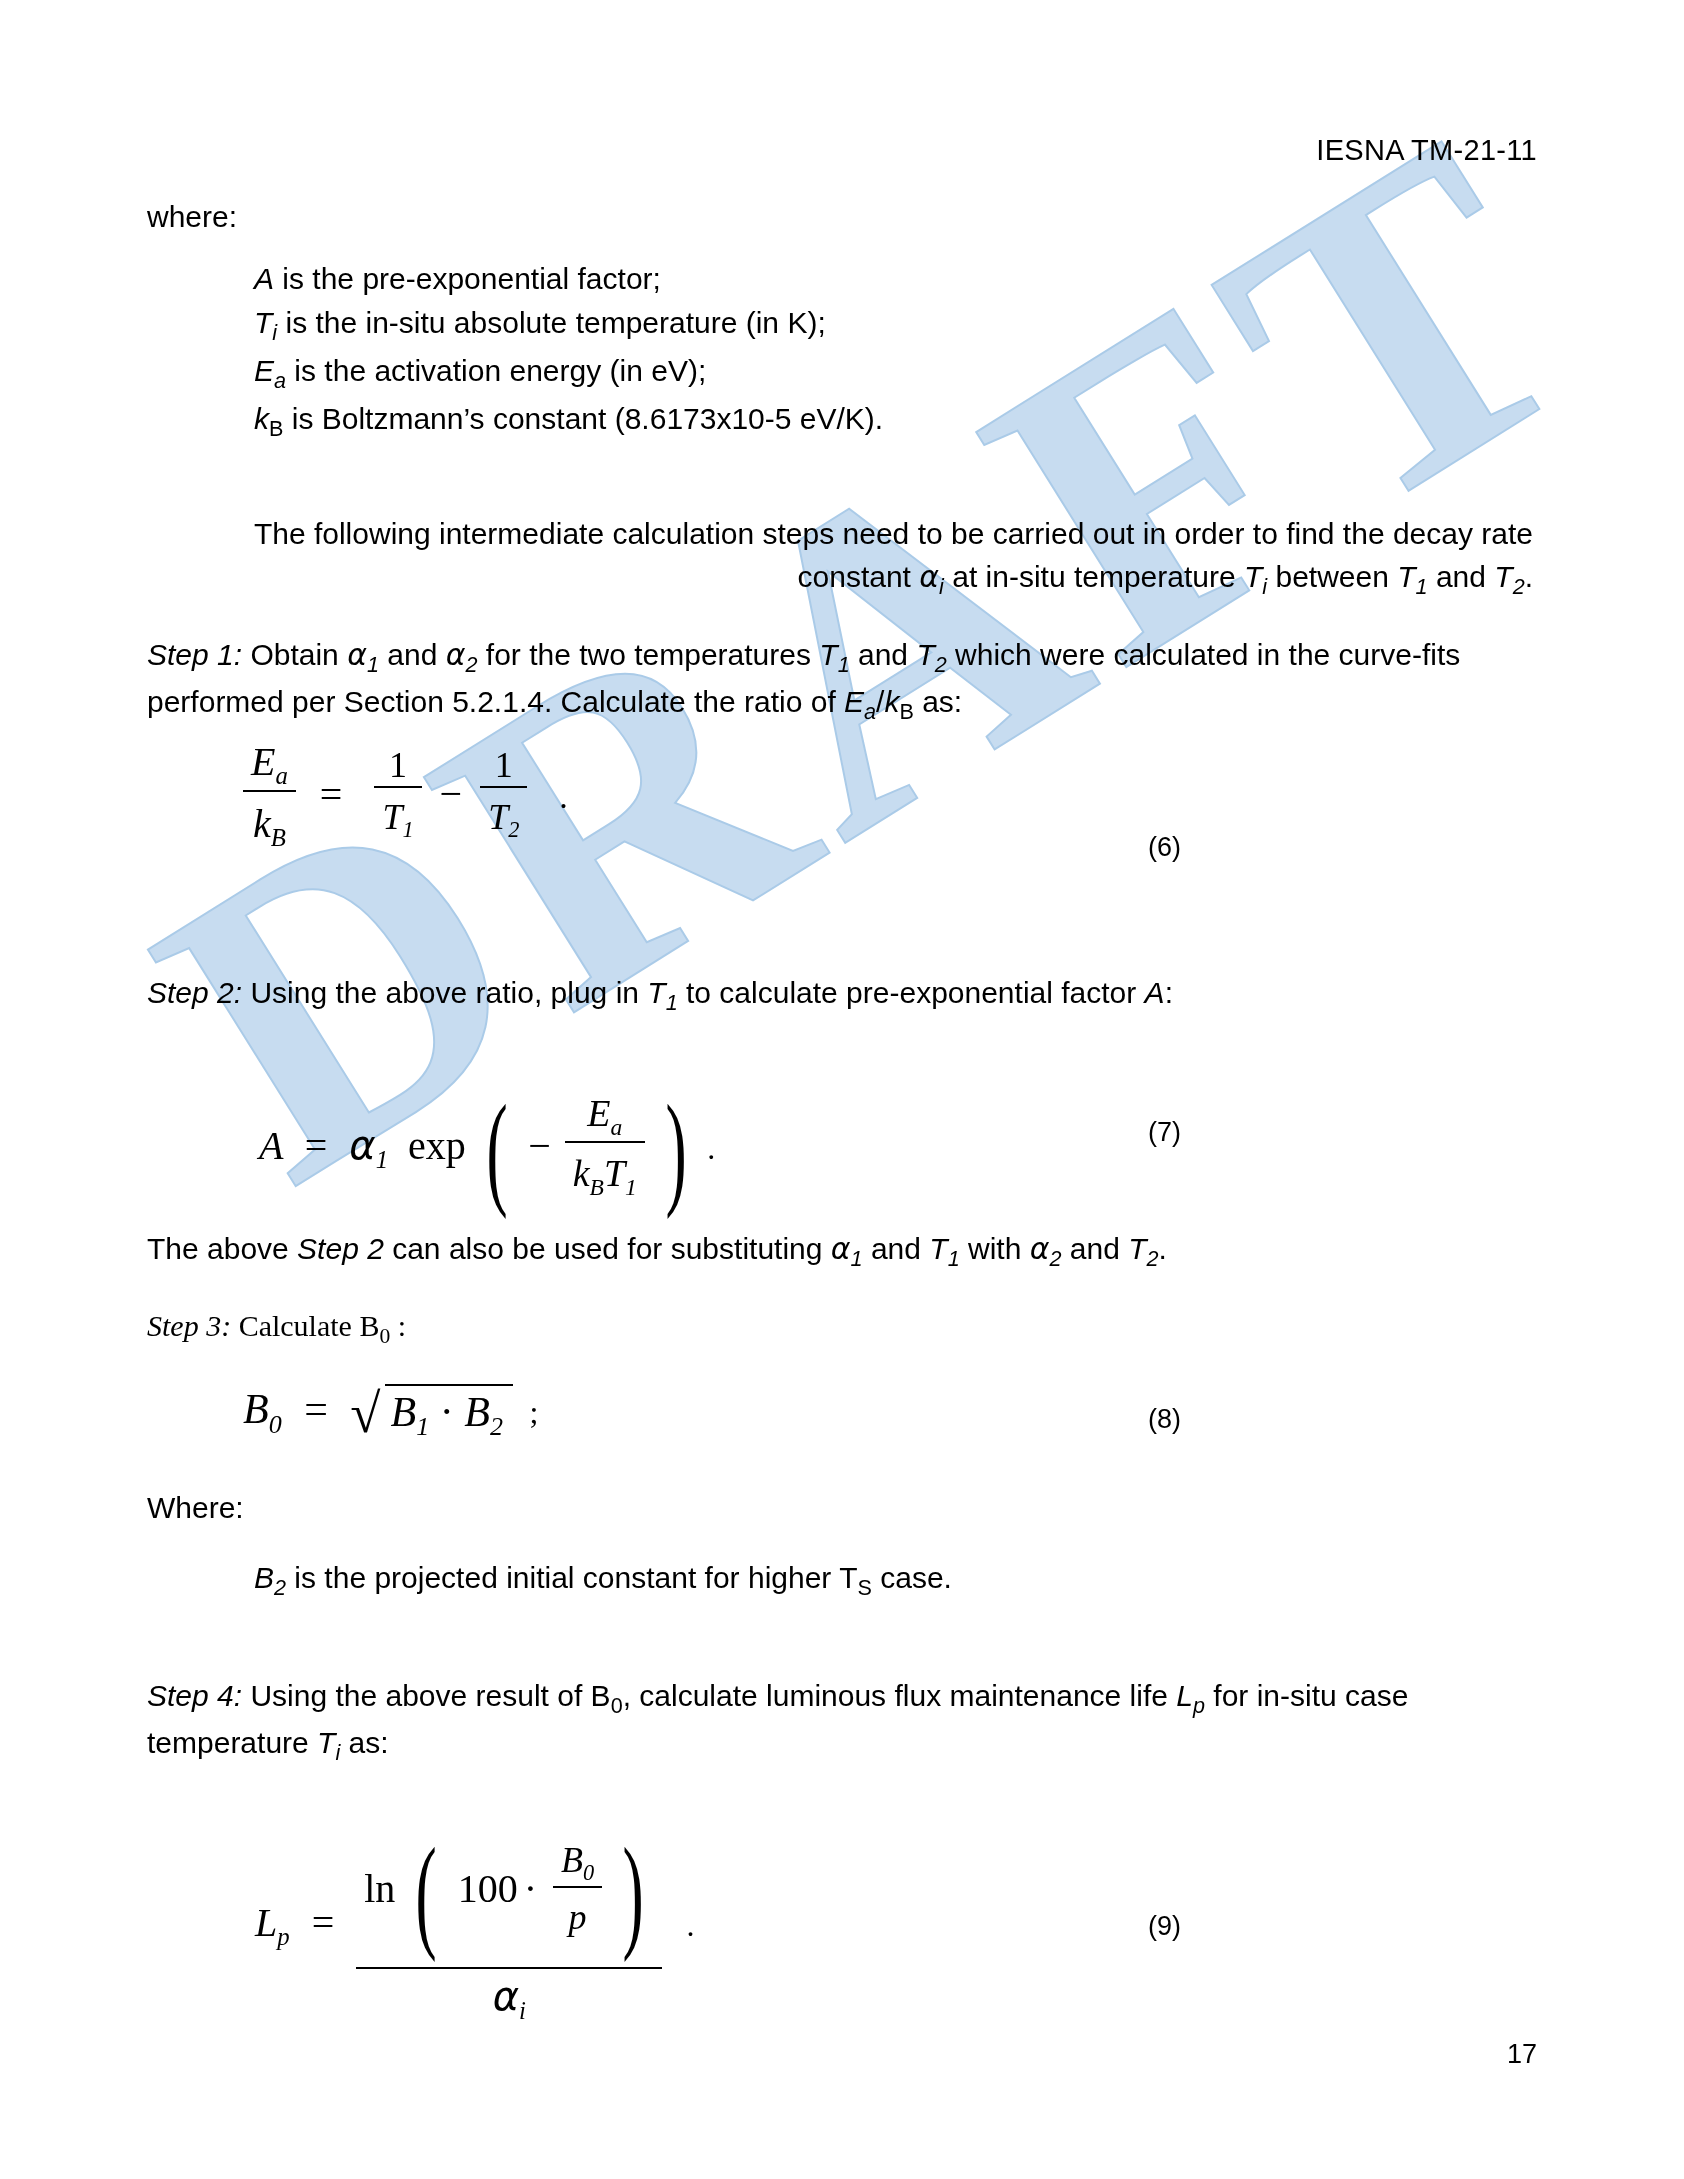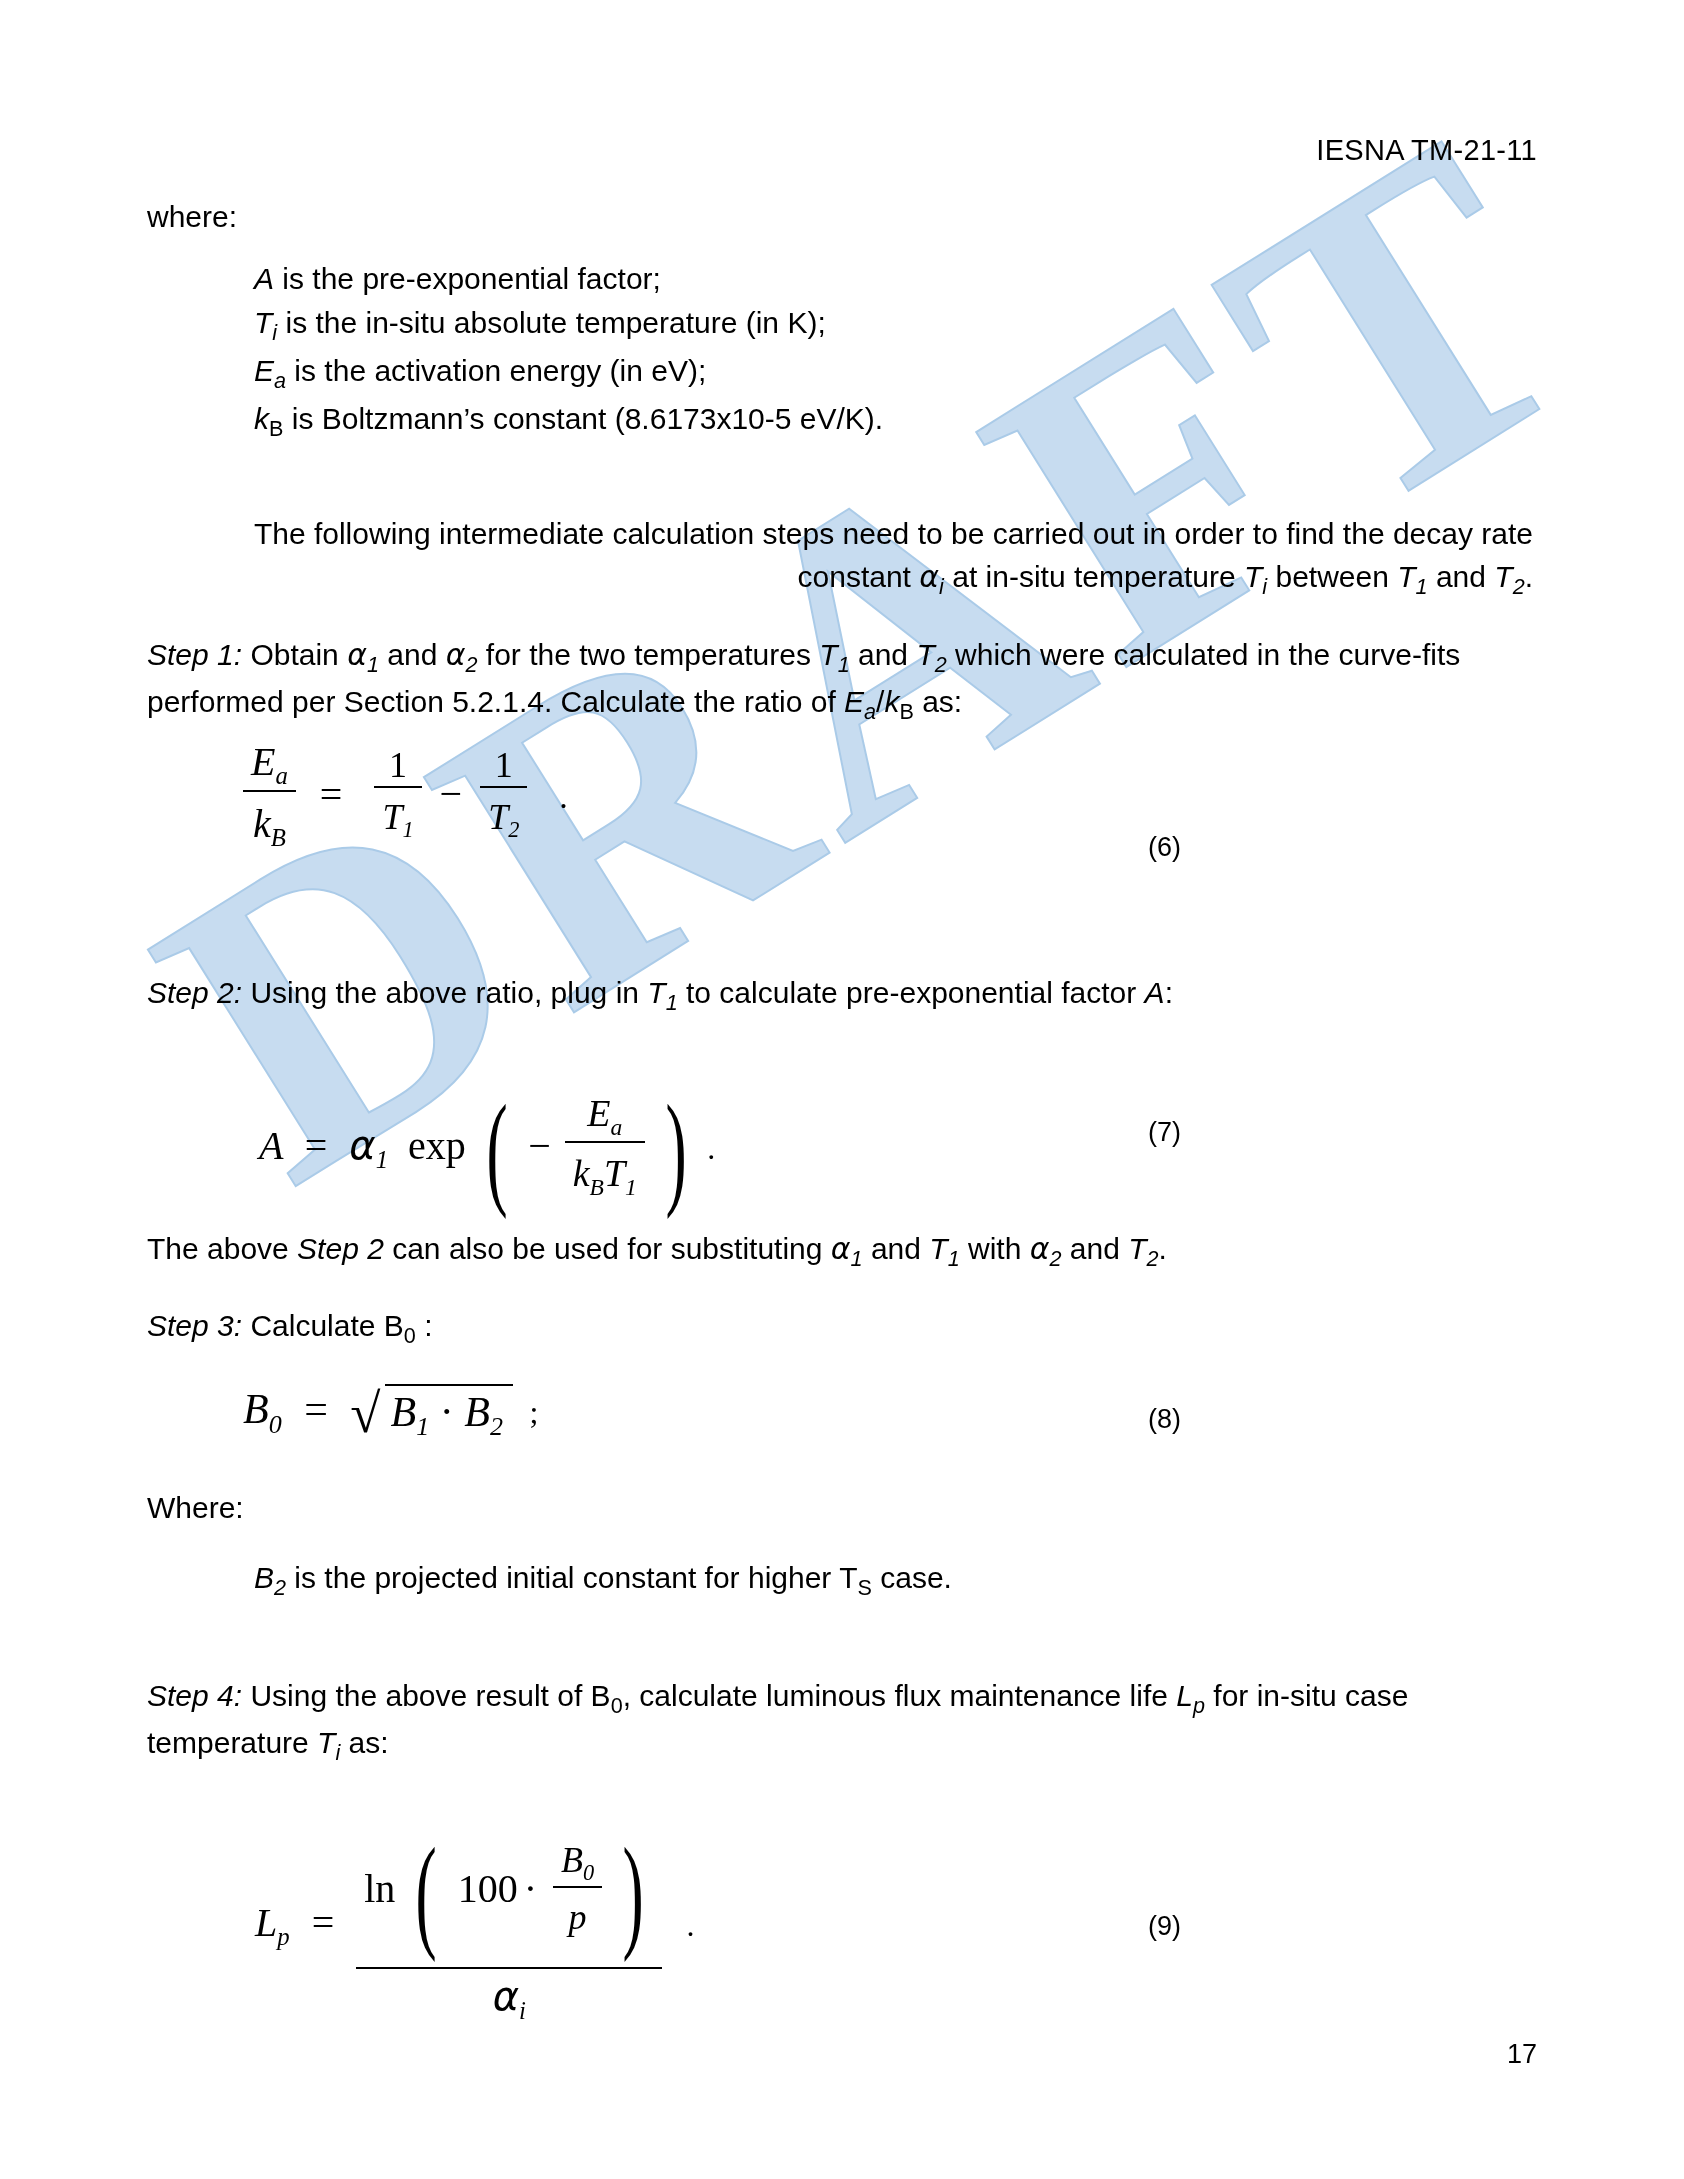--- a/index.html
+++ b/index.html
@@ -235,21 +235,21 @@
       </span>
       <span class="paren-tall">)</span>
       <span class="rm" style="font-size:32px;">.</span>
     </div>
     <div class="eqnum" style="top:1117px;">(7)</div>
 
     <div class="body-block" style="top:1228px;">
       The above <span class="it">Step 2</span> can also be used for substituting <span class="gk">α</span><span class="sub">1</span> and <span class="it">T</span><span class="sub">1</span> with <span class="gk">α</span><span class="sub">2</span> and <span class="it">T</span><span class="sub">2</span>.
     </div>
 
-    <div class="body-block" style="top:1305px;">
+    <div class="body-block" style="top:1305px;font-family:Liberation Serif, serif;">
       <span class="it">Step 3:</span> Calculate B<span class="sub-up">0</span> :
     </div>
 
     <div class="eq" style="left:243px; top:1382px; font-size:42px;">
       <span class="it">B</span><span class="sb">0</span>
       <span class="rm" style="padding:0 12px;">=</span>
       <span class="sqrt-sign">√</span><span class="radic"><span class="bar"><span class="it">B</span><span class="sb">1</span> <span class="rm">·</span> <span class="it">B</span><span class="sb">2</span></span></span>
       <span class="rm" style="font-size:32px; padding-left:6px;">;</span>
     </div>
     <div class="eqnum" style="top:1404px;">(8)</div>

